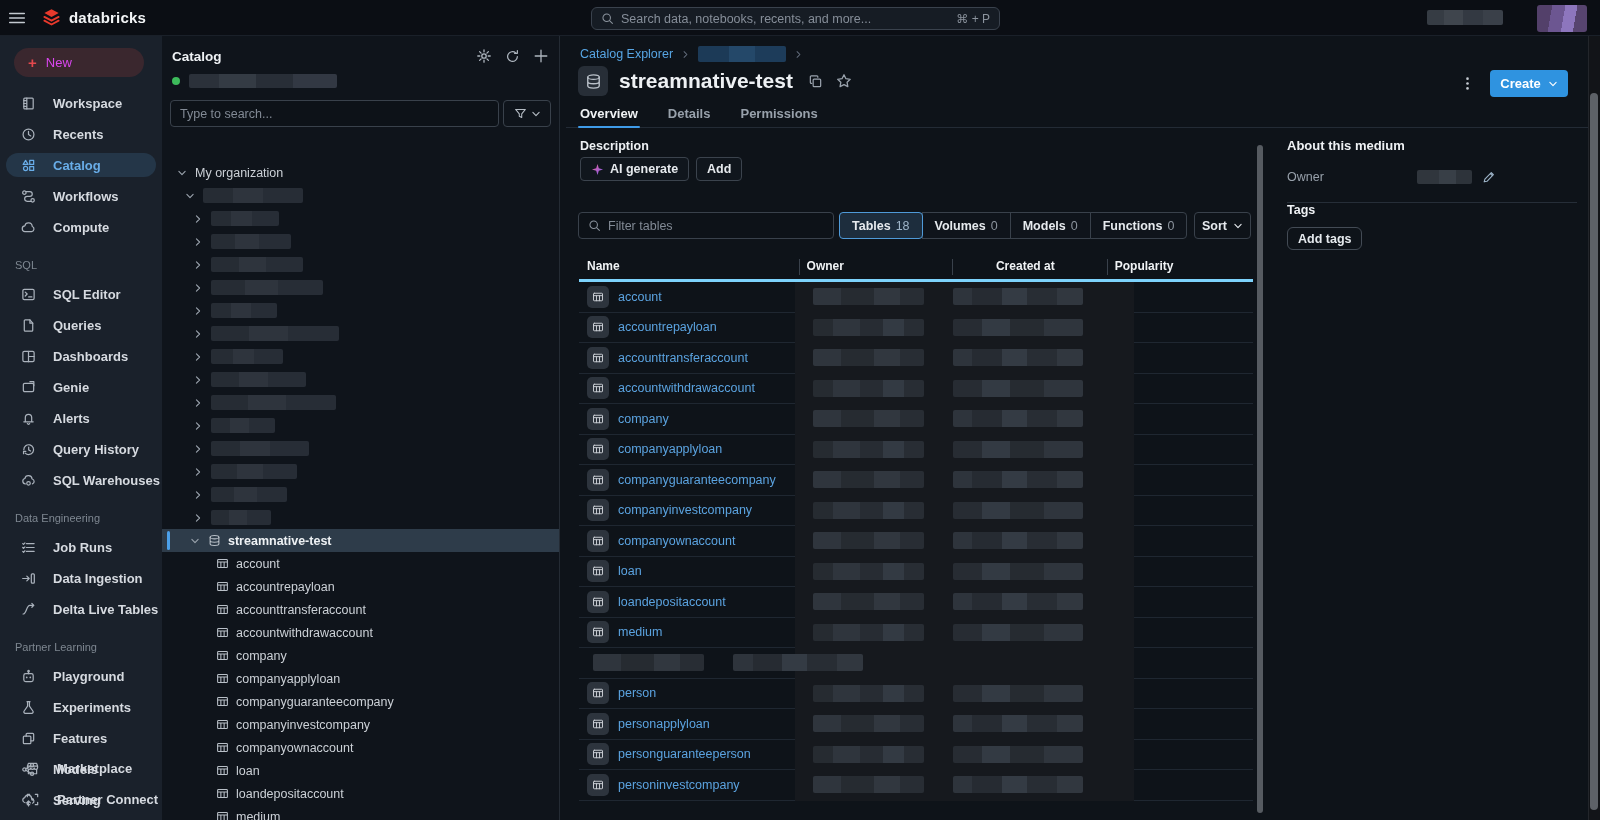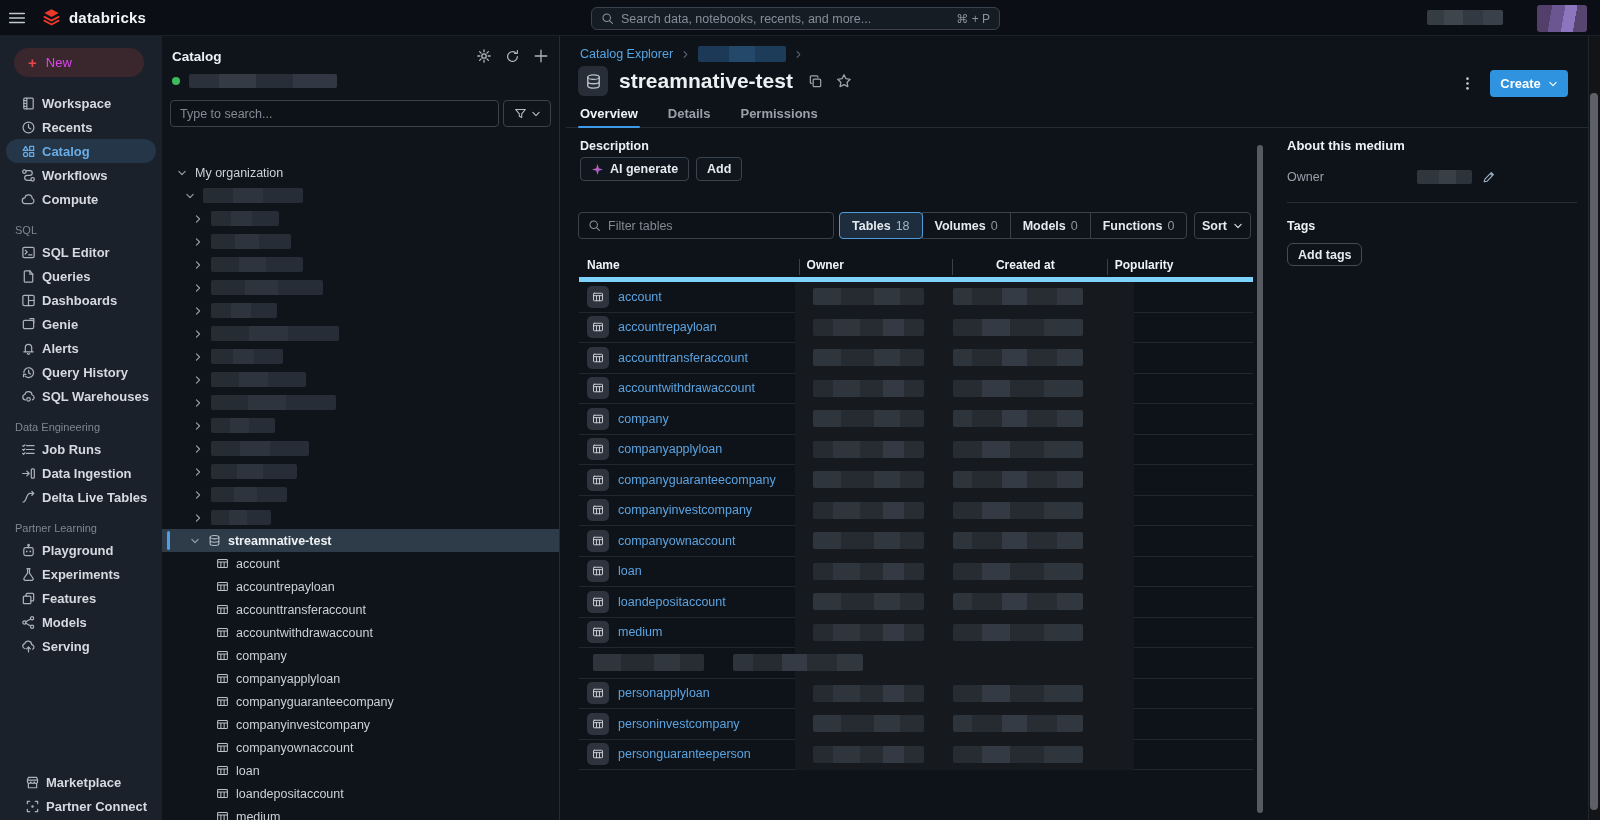--- a/index.html
+++ b/index.html
@@ -28,21 +28,21 @@
 
   .body-row { display:flex; height:784px; }
 
   
   .sidebar { position:relative; width:162px; background:#1a212b; flex:none; padding-top:12px; }
   .new-btn { margin:0 14px 14px 14px; height:29px; width:130px; border-radius:15px; background:#3a272e;
     display:flex; align-items:center; gap:9px; padding-left:14px; cursor:pointer; }
   .new-btn .plus { color:#e5484d; font-size:15px; font-weight:700; line-height:1; }
   .new-btn .nlabel { color:#d946ef; font-weight:400; font-size:13px; }
   .side-label { color:#7e8791; font-size:11px; padding:13px 0 4px 15px; }
-  .side-item { height:24px; display:flex; align-items:center; gap:6px; padding-left:15px; margin:0 6px;
+  .side-item { height:24px; display:flex; align-items:center; gap:17px; padding-left:15px; margin:7px 6px;
     border-radius:12px; color:#ccd1d7; cursor:pointer; white-space:nowrap; }
   .side-item .ic { display:flex; color:#aab2bc; }
   .side-item span.lab { font-size:13px; font-weight:600; color:#d6dae0; }
   .side-item.active { background:#243648; }
   .side-item.active span.lab, .side-item.active .ic { color:#69ade8; }
   .side-footer { position:absolute; bottom:2px; left:4px; right:0; }
 
   
   .treepanel { position:relative; width:398px; flex:none; background:#0f141b; border-right:1px solid #242b34; }
   .tp-head { display:flex; align-items:center; padding:12px 10px 0 10px; }
@@ -114,21 +114,21 @@
   .etab:last-child { border-radius:0 4px 4px 0; }
   .etab .lbl { font-size:12.5px; font-weight:700; color:#e6eaee; }
   .etab .cnt { font-size:12.5px; color:#8b939d; }
   .etab.active { background:#1d2d3d; border:1px solid #4f9ad8; border-radius:4px; z-index:2; }
   .etab.active .cnt { color:#9db4c8; }
   .sort-btn { position:absolute; left:634px; top:0; width:57px; height:27px; border:1px solid #39414b;
     border-radius:4px; display:flex; align-items:center; justify-content:center; gap:6px;
     color:#e6eaee; font-size:12.5px; font-weight:600; cursor:pointer; }
   
   .dtable { position:absolute; left:19px; top:216px; width:674px; }
-  .thead { display:flex; height:30px; border-bottom:5px solid #7dd3fc; align-items:center;gap:8px; }
+  .thead { display:flex; height:30px; border-bottom:3px solid #7dd3fc; align-items:center;gap:8px; }
   .th { font-size:12px; font-weight:700; color:#f0f3f5; padding-left:8px; position:relative; height:100%;
     display:flex; align-items:center; }
   .th + .th::before { content:""; position:absolute; left:0; top:7px; height:16px; width:1px; background:#39414b; }
   .tbody { position:relative; }
   .blur-band { position:absolute; left:216px; width:339px; top:0; bottom:0; background:#16191e; z-index:1; }
   .drow { display:flex; height:30.5px; border-bottom:1px solid #1f2731; align-items:center; position:relative; }
   .td { height:100%; display:flex; align-items:center; padding-left:8px; position:relative; z-index:2; }
   .name-cell { gap:9px; cursor:pointer; }
   .row-ic { width:22px; height:22px; border-radius:5px; background:#2d343d; display:flex; align-items:center;
     justify-content:center; color:#c8cdd3; flex:none; }
@@ -144,21 +144,21 @@
     border-radius:3px; cursor:pointer; }
   
   .rightpanel { position:absolute; left:727px; top:102px; width:290px; }
   .rp-title { font-size:13px; font-weight:700; color:#eef1f4; }
   .rp-owner { display:flex; align-items:center; margin-top:17px; gap:10px; }
   .rp-owner .olabel { color:#98a1ab; font-size:12.5px; width:120px; }
   .owner-blur { width:55px; height:14px; border-radius:2px;
     background:linear-gradient(90deg,#30363d 0 40%,#383f47 40% 70%,#2d333a 70%); }
   .rp-owner .ic { color:#9db4c8; display:flex; cursor:pointer; }
   .rp-div { border-top:1px solid #262e38; margin-top:18px; }
-  .rp-tags { font-size:12.5px; font-weight:700; color:#eef1f4; margin-top:16px; }
+  .rp-tags { font-size:12.5px; font-weight:700; color:#eef1f4; margin-top:0; }
   .addtags-btn { margin-top:10px; display:inline-flex; height:23px; align-items:center; padding:0 10px;
     border:1px solid #434b55; border-radius:6px; color:#e6eaee; font-size:12.5px; font-weight:600; cursor:pointer; }
   
   .win-track { position:absolute; right:0; top:36px; width:12px; height:784px; background:#121418;
     border-left:1px solid #23262b; }
   .win-thumb { position:absolute; right:2px; top:57px; width:8px; height:717px; background:#5d6167;
     border-radius:4px; cursor:pointer; }
 </style>
 </head>
 <body>
@@ -1064,57 +1064,75 @@
      <div class="td" style="width:152px"></div>
             </div>
             <div class="drow">
               <div class="td name-cell" style="width:220px">
        <span class="row-ic">
                   <svg width="12" height="12" viewBox="0 0 16 16" fill="none" stroke="currentColor" stroke-width="1.3" stroke-linecap="round" stroke-linejoin="round">
                     <rect x="2" y="3" width="12" height="10" rx="1"></rect>
                     <path d="M2 6.2h12M6 6.2V13M10 6.2V13"></path>
                   </svg>
                 </span>
+       <span class="row-link">person</span>
+     </div>
+     <div class="td" style="width:151px">
+       <span class="cell-blur ob"></span>
+     </div>
+     <div class="td" style="width:151px">
+       <span class="cell-blur cb"></span>
+     </div>
+     <div class="td" style="width:152px"></div>
+            </div>
+            <div class="drow">
+              <div class="td name-cell" style="width:220px">
+       <span class="row-ic">
+                  <svg width="12" height="12" viewBox="0 0 16 16" fill="none" stroke="currentColor" stroke-width="1.3" stroke-linecap="round" stroke-linejoin="round">
+                    <rect x="2" y="3" width="12" height="10" rx="1"></rect>
+                    <path d="M2 6.2h12M6 6.2V13M10 6.2V13"></path>
+                  </svg>
+                </span>
        <span class="row-link">personapplyloan</span>
      </div>
      <div class="td" style="width:151px">
        <span class="cell-blur ob"></span>
      </div>
      <div class="td" style="width:151px">
        <span class="cell-blur cb"></span>
      </div>
      <div class="td" style="width:152px"></div>
             </div>
             <div class="drow">
               <div class="td name-cell" style="width:220px">
        <span class="row-ic">
                   <svg width="12" height="12" viewBox="0 0 16 16" fill="none" stroke="currentColor" stroke-width="1.3" stroke-linecap="round" stroke-linejoin="round">
                     <rect x="2" y="3" width="12" height="10" rx="1"></rect>
                     <path d="M2 6.2h12M6 6.2V13M10 6.2V13"></path>
                   </svg>
                 </span>
+       <span class="row-link">personguaranteeperson</span>
+     </div>
+     <div class="td" style="width:151px">
+       <span class="cell-blur ob"></span>
+     </div>
+     <div class="td" style="width:151px">
+       <span class="cell-blur cb"></span>
+     </div>
+     <div class="td" style="width:152px"></div>
+            </div>
+            <div class="drow">
+              <div class="td name-cell" style="width:220px">
+       <span class="row-ic">
+                  <svg width="12" height="12" viewBox="0 0 16 16" fill="none" stroke="currentColor" stroke-width="1.3" stroke-linecap="round" stroke-linejoin="round">
+                    <rect x="2" y="3" width="12" height="10" rx="1"></rect>
+                    <path d="M2 6.2h12M6 6.2V13M10 6.2V13"></path>
+                  </svg>
+                </span>
        <span class="row-link">personinvestcompany</span>
-     </div>
-     <div class="td" style="width:151px">
-       <span class="cell-blur ob"></span>
-     </div>
-     <div class="td" style="width:151px">
-       <span class="cell-blur cb"></span>
-     </div>
-     <div class="td" style="width:152px"></div>
-            </div>
-            <div class="drow">
-              <div class="td name-cell" style="width:220px">
-       <span class="row-ic">
-                  <svg width="12" height="12" viewBox="0 0 16 16" fill="none" stroke="currentColor" stroke-width="1.3" stroke-linecap="round" stroke-linejoin="round">
-                    <rect x="2" y="3" width="12" height="10" rx="1"></rect>
-                    <path d="M2 6.2h12M6 6.2V13M10 6.2V13"></path>
-                  </svg>
-                </span>
-       <span class="row-link">personguaranteeperson</span>
      </div>
      <div class="td" style="width:151px">
        <span class="cell-blur ob"></span>
      </div>
      <div class="td" style="width:151px">
        <span class="cell-blur cb"></span>
      </div>
      <div class="td" style="width:152px"></div>
             </div>
           </div>

